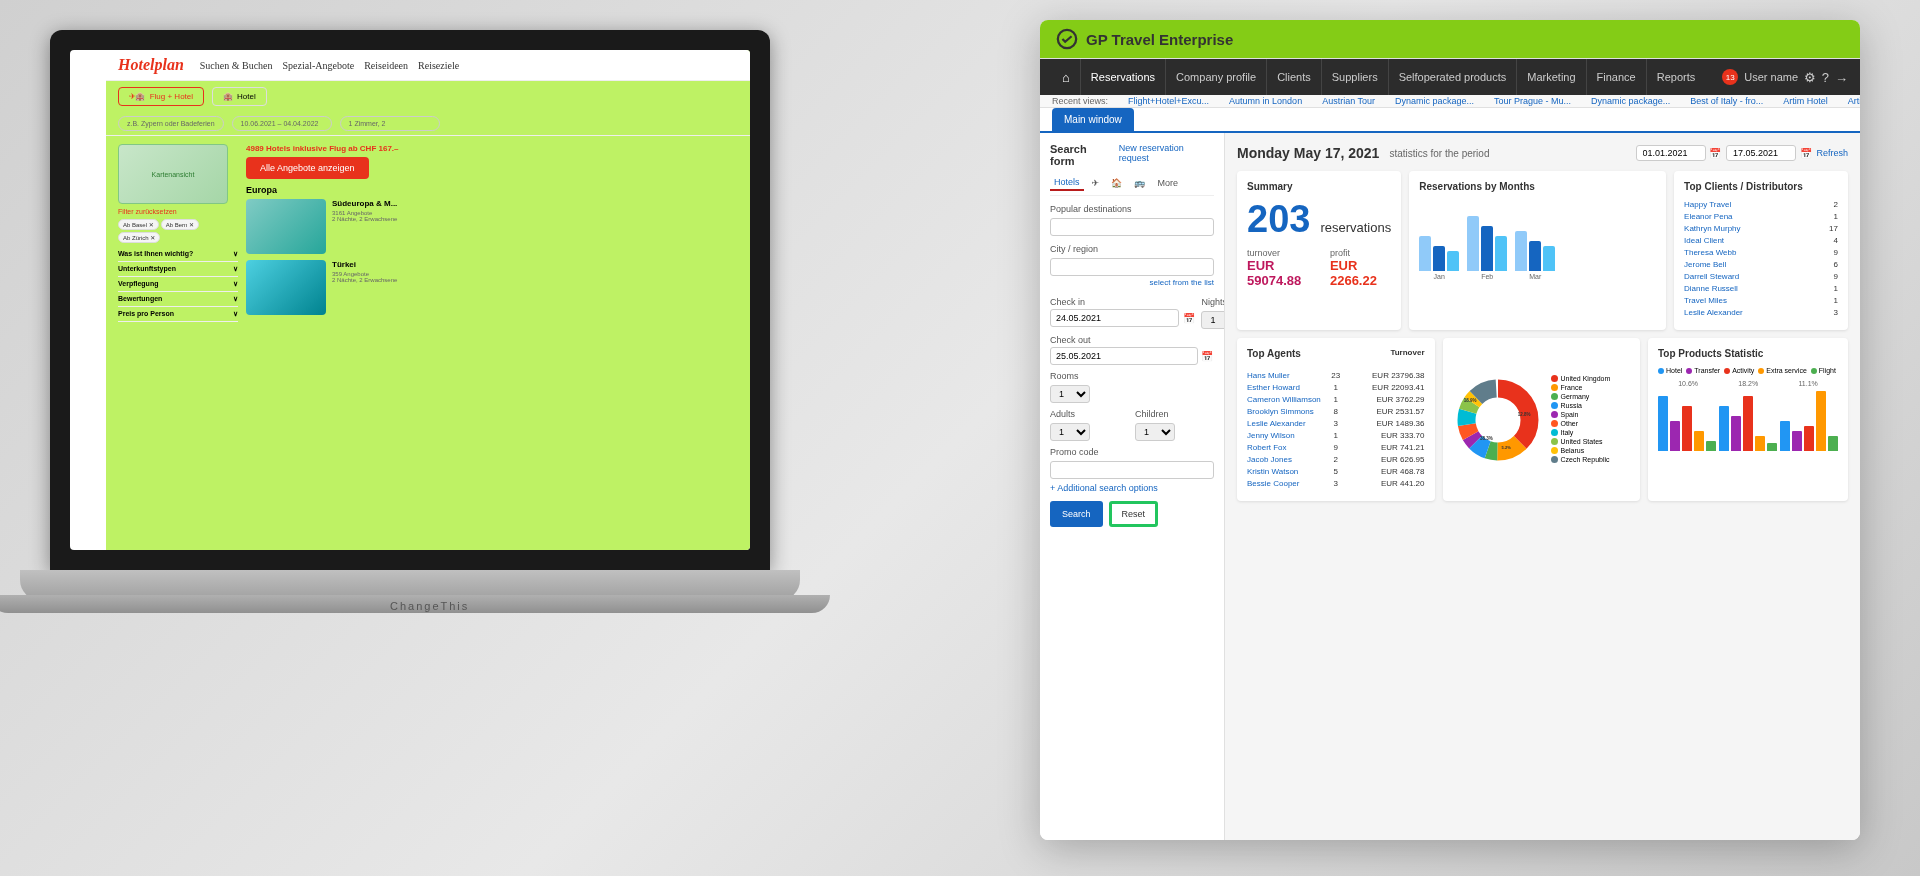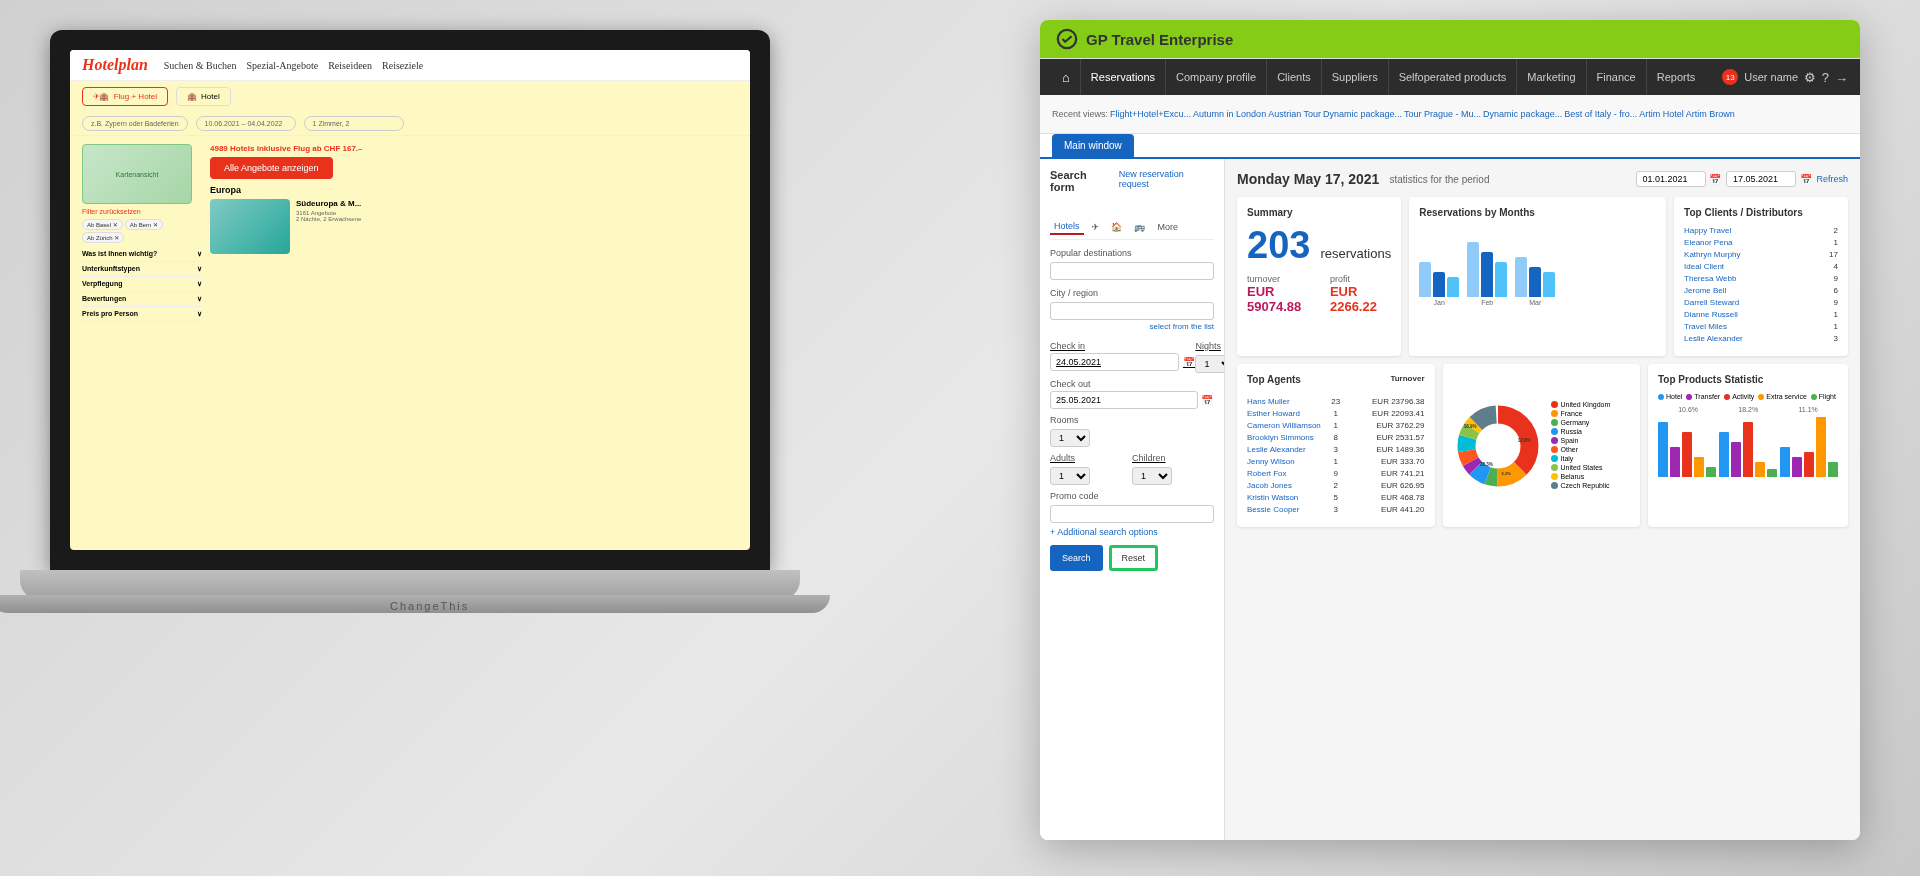--- a/index.html
+++ b/index.html
@@ -93,22 +93,23 @@
       left: 340px;
       font-size: 11px;
       color: #555;
       letter-spacing: 2px;
     }
 
     
     .hotelplan-site {
       width: 100%;
       height: 100%;
-      background: #fef9c3;
-      font-size: 9px;
+      background: #bef264;
+      font-size: 9px;
+      margin-left: 36px;
     }
 
     .hp-nav {
       background: white;
       padding: 6px 12px;
       display: flex;
       align-items: center;
       gap: 16px;
       border-bottom: 1px solid #eee;
     }
@@ -373,24 +374,24 @@
 
     .gp-nav-icon {
       color: #ccc;
       font-size: 13px;
       cursor: pointer;
     }
 
     
     .gp-recent-views {
       background: #f8f8f8;
-      padding: 14px 12px;
-      display: flex;
-      align-items: center;
-      gap: 2px;
+      padding: 1px 12px;
+      display: flex;
+      align-items: center;
+      gap: 20px;
       border-bottom: 1px solid #e0e0e0;
       font-size: 9px;
       color: #666;
     }
 
     .gp-recent-label {
       font-size: 9px;
       color: #666;
       flex-shrink: 0;
     }
@@ -523,22 +524,21 @@
     .gp-nights-select {
       border: 1px solid #ccc;
       border-radius: 3px;
       padding: 2px 4px;
       font-size: 9px;
       width: 40px;
     }
 
     .gp-row-2col {
       display: flex;
-      gap: 0;
-      text-decoration: underline;
+      gap: 6px;
     }
 
     .gp-col {
       flex: 1;
     }
 
     .gp-promo-input {
       width: 100%;
       border: 1px solid #ccc;
       border-radius: 3px;
@@ -957,20 +957,28 @@
 
               <div class="hp-card">
                 <div class="hp-card-img" style="background: linear-gradient(135deg, #80cbc4, #26a69a);"></div>
                 <div class="hp-card-info">
                   <div class="hp-card-title">Südeuropa &amp; M...</div>
                   <div class="hp-card-sub">3161 Angebote</div>
                   <div class="hp-card-sub">2 Nächte, 2 Erwachsene</div>
                 </div>
               </div>
 
+              <div class="hp-card">
+                <div class="hp-card-img" style="background: linear-gradient(135deg, #4dd0e1, #00838f);"></div>
+                <div class="hp-card-info">
+                  <div class="hp-card-title">Türkei</div>
+                  <div class="hp-card-sub">359 Angebote</div>
+                  <div class="hp-card-sub">2 Nächte, 2 Erwachsene</div>
+                </div>
+              </div>
             </div>
           </div>
         </div>
       </div>
     </div>
     <div class="laptop-base"></div>
     <div class="laptop-bottom"></div>
     <div class="laptop-label">ChangeThis</div>
   </div>
 
@@ -1016,21 +1024,21 @@
       <span class="gp-recent-link">Artim Brown</span>
     </div>
 
     <div class="gp-window-tabs">
       <div class="gp-window-tab">Main window</div>
     </div>
 
     <div class="gp-main-content">
 
       <div class="gp-search-panel">
-        <div style="display:flex;gap:6px;align-items:center;margin-bottom:22px;">
+        <div style="display:flex;gap:6px;align-items:center;margin-bottom:4px;">
           <span class="gp-search-title">Search form</span>
           <span class="gp-search-link">New reservation request</span>
         </div>
 
         
         <div class="gp-hotels-toolbar">
           <span class="gp-toolbar-item active">Hotels</span>
           <span class="gp-toolbar-item">✈</span>
           <span class="gp-toolbar-item">🏠</span>
           <span class="gp-toolbar-item">🚌</span>

